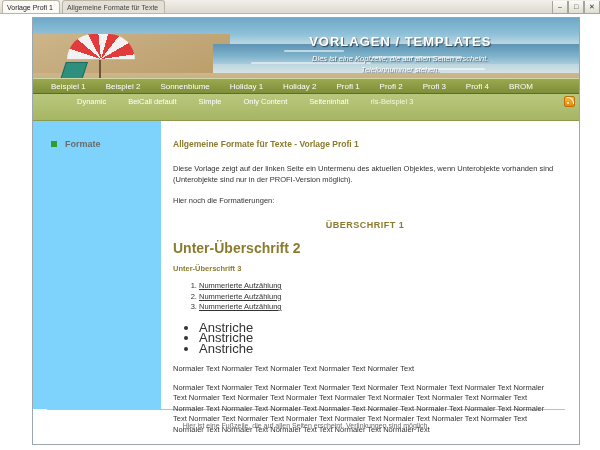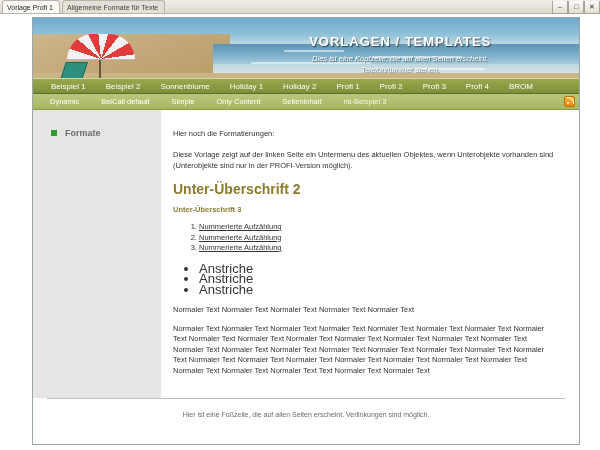--- a/index.html
+++ b/index.html
@@ -170,23 +170,23 @@
     font-size: 8px;
     padding: 0 10px 0 0;
     margin-right: 10px;
     white-space: nowrap;
     line-height: 16px;
   }
   .nav2 {
     display: flex;
     background: linear-gradient(#b9c77d,#a6b663);
     border-bottom: 1px solid #8b9a4c;
-    height: 16px;
+    height: 27px;
     align-items: flex-start;
-    padding-left: 17px;
+    padding-left: 44px;
     position: relative;
   }
   .nav2 .item {
     color: #ffffff;
     font-size: 7.5px;
     margin-right: 22px;
     white-space: nowrap;
     line-height: 15px;
   }
   .nav2 .item.accent { color: #f2f7e2; }
@@ -213,21 +213,21 @@
 
   
   .content {
     display: flex;
     background: #ffffff;
     height: 288px;
   }
   .side {
     width: 128px;
     padding: 18px 0 0 18px;
-    background: #e5e5e5;
+    background: #7dd3fc;
   }
   .side-item {
     display: flex;
     align-items: center;
     font-size: 9px;
     font-weight: bold;
     color: #6b6b6b;
   }
   .bullet-sq {
     width: 6px; height: 6px;
@@ -377,23 +377,25 @@
     <div class="content">
 
       <div class="side">
         <div class="side-item">
           <span class="bullet-sq"></span>
           <span>Formate</span>
         </div>
       </div>
 
       <div class="main">
+        <h1>Allgemeine Formate für Texte - Vorlage Profi 1</h1>
+        <p class="p">Diese Vorlage zeigt auf der linken Seite ein Untermenu des aktuellen Objektes, wenn Unterobjekte vorhanden sind (Unterobjekte sind nur in der PROFI-Version möglich).</p>
         <p class="p">Hier noch die Formatierungen:</p>
-        <p class="p">Diese Vorlage zeigt auf der linken Seite ein Untermenu des aktuellen Objektes, wenn Unterobjekte vorhanden sind (Unterobjekte sind nur in der PROFI-Version möglich).</p>
-
+
+        <div class="center-head">ÜBERSCHRIFT 1</div>
 
         <div class="sub2">Unter-Überschrift 2</div>
         <div class="sub3">Unter-Überschrift 3</div>
 
         <ol class="num">
           <li>Nummerierte Aufzählung</li>
           <li>Nummerierte Aufzählung</li>
           <li>Nummerierte Aufzählung</li>
         </ol>
 

